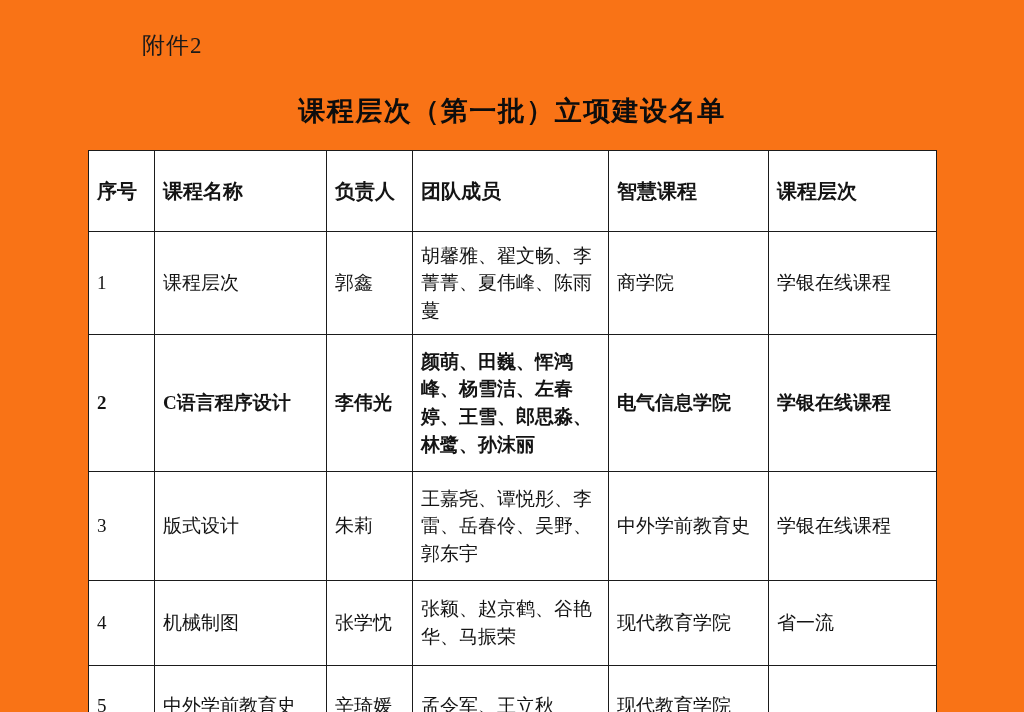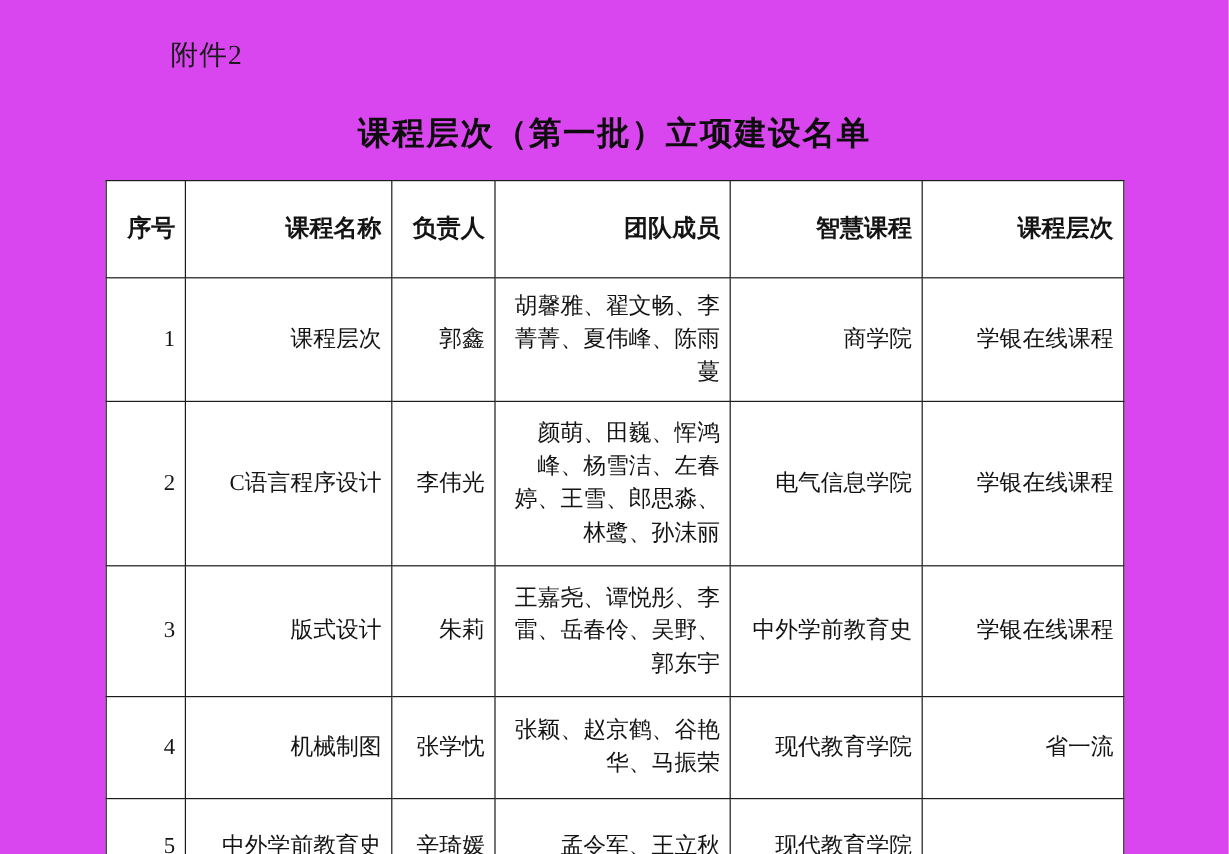--- a/index.html
+++ b/index.html
@@ -12,21 +12,21 @@
     background: #ffffff;
     font-family: "Liberation Serif", "DejaVu Serif", serif;
     color: #111111;
     overflow: hidden;
   }
   .page {
     position: relative;
     width: 1024px;
     height: 712px;
     box-sizing: border-box;
-    background: #d946ef;
+    background: #f97316;
   }
   .attachment-label {
     position: absolute;
     left: 142px;
     top: 30px;
     font-size: 23px;
     letter-spacing: 1px;
     color: #1a1a1a;
   }
   .doc-title {
@@ -49,41 +49,41 @@
     table-layout: fixed;
     background: #ffffff;
   }
   table.listing td, table.listing th {
     border: 1.6px solid #1b1b1b;
     padding: 9px 8px;
     font-size: 19px;
     line-height: 1.45;
     color: #141414;
     vertical-align: middle;
-    text-align: right;
+    text-align: left;
     word-break: break-all;
   }
   table.listing th {
     font-weight: bold;
     font-size: 20px;
     height: 62px;
   }
   col.c-index { width: 66px; }
   col.c-course { width: 172px; }
   col.c-leader { width: 86px; }
   col.c-team { width: 196px; }
   col.c-unit { width: 160px; }
   col.c-level { width: 168px; }
   td.team-cell {
     text-align: left;
     padding-left: 12px;
     padding-right: 10px;
   }
   tr.row-1 td { height: 84px; }
-  tr.row-2 td { height: 118px; }
+  tr.row-2 td { height: 118px; font-weight: bold; }
   tr.row-3 td { height: 90px; }
   tr.row-4 td { height: 66px; }
   tr.row-5 td { height: 62px; }
 </style>
 </head>
 <body>
 
 <div class="page">
 
   <div class="attachment-label">附件2</div>

